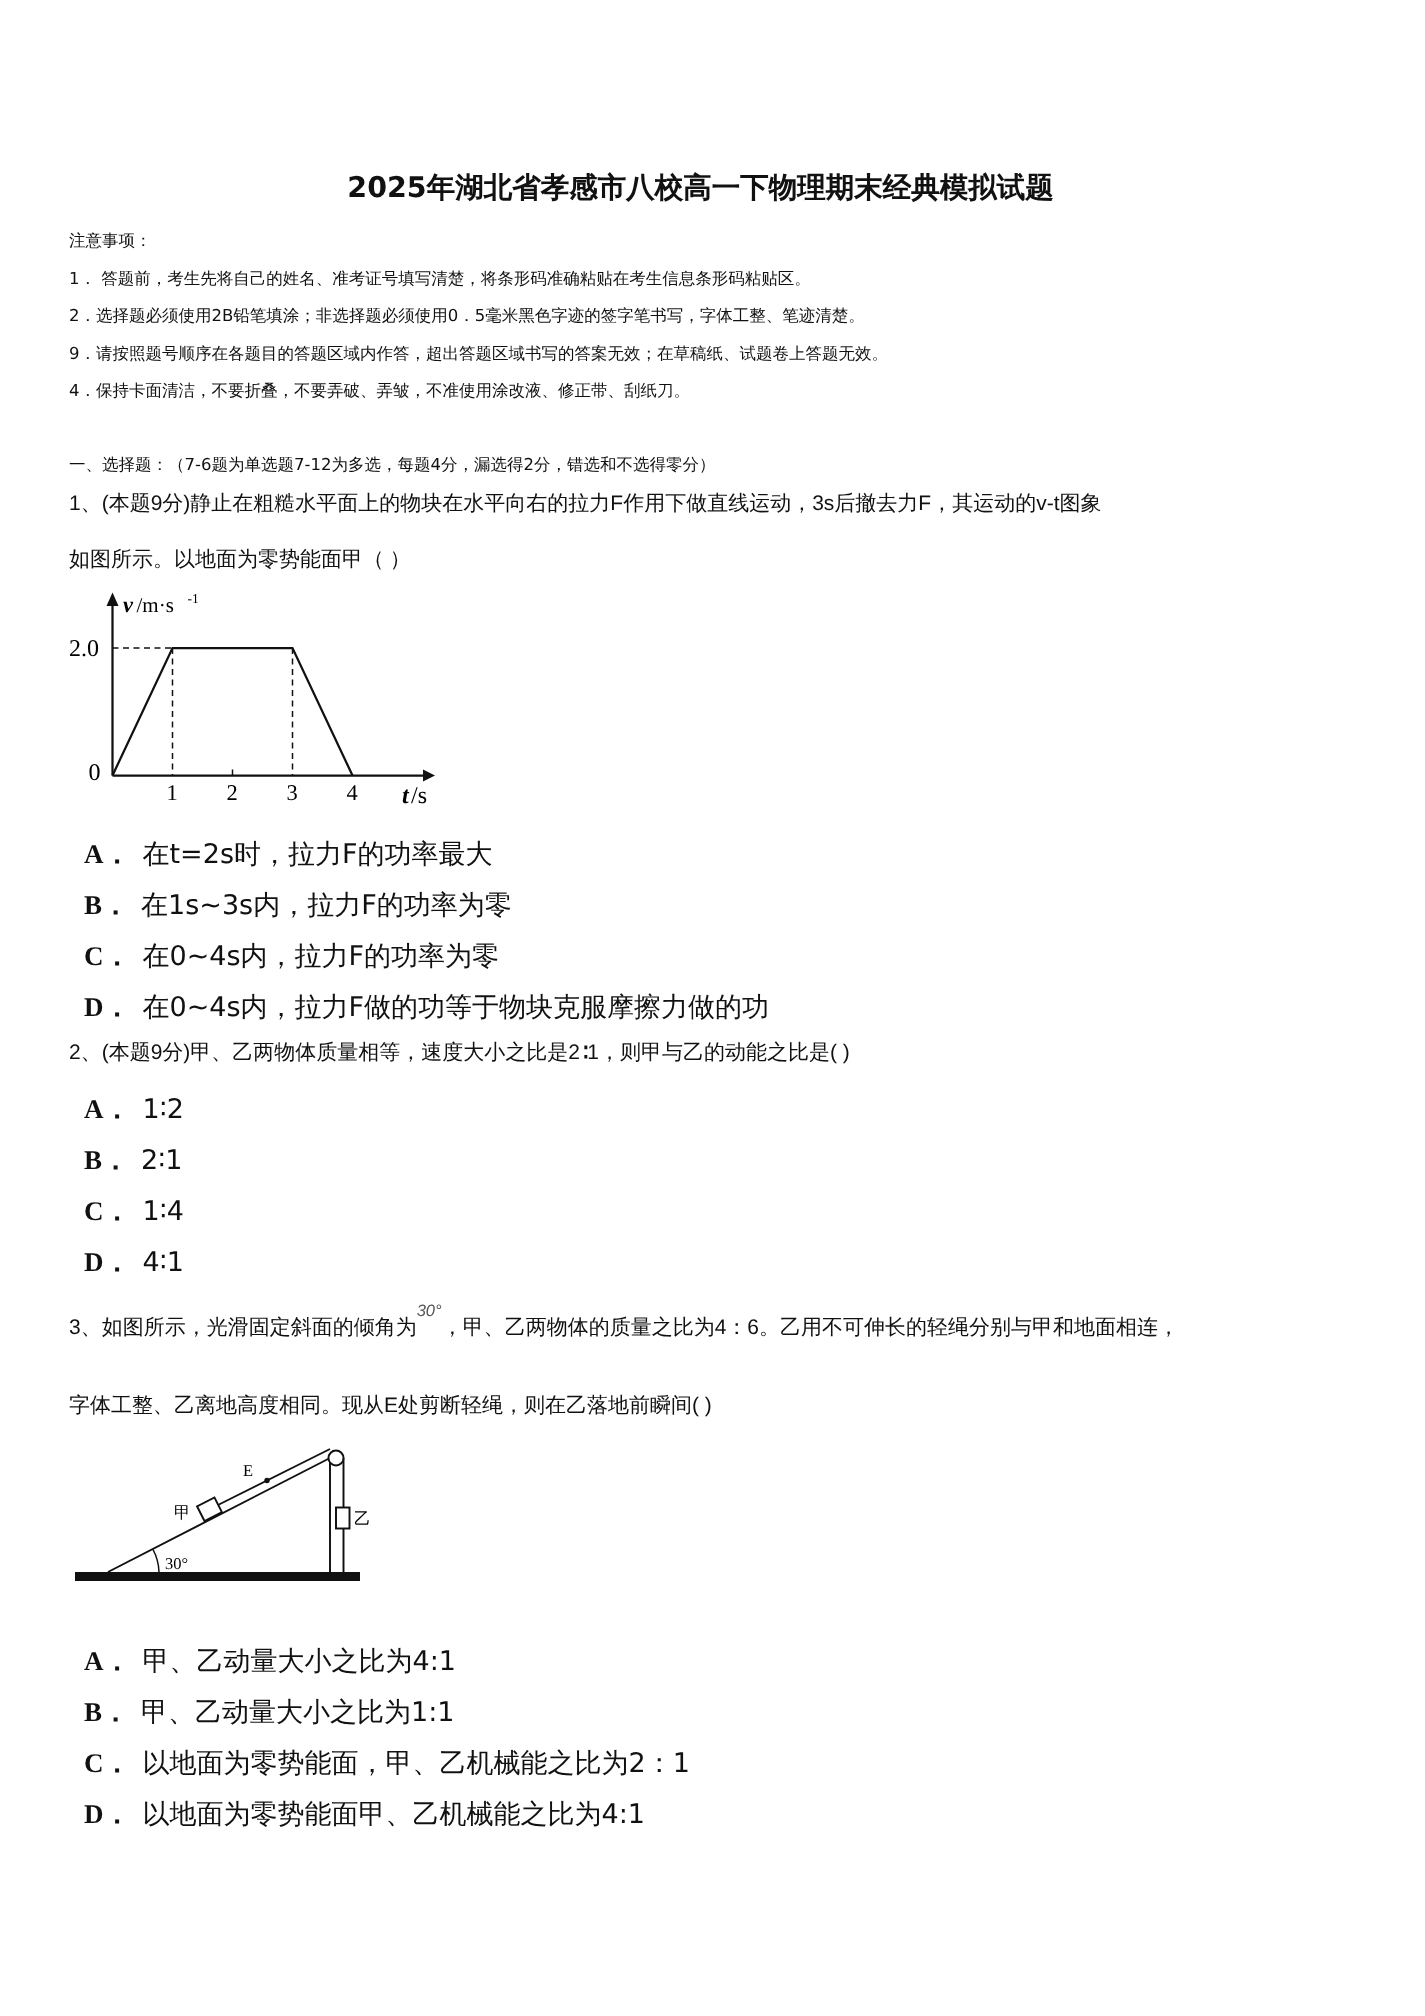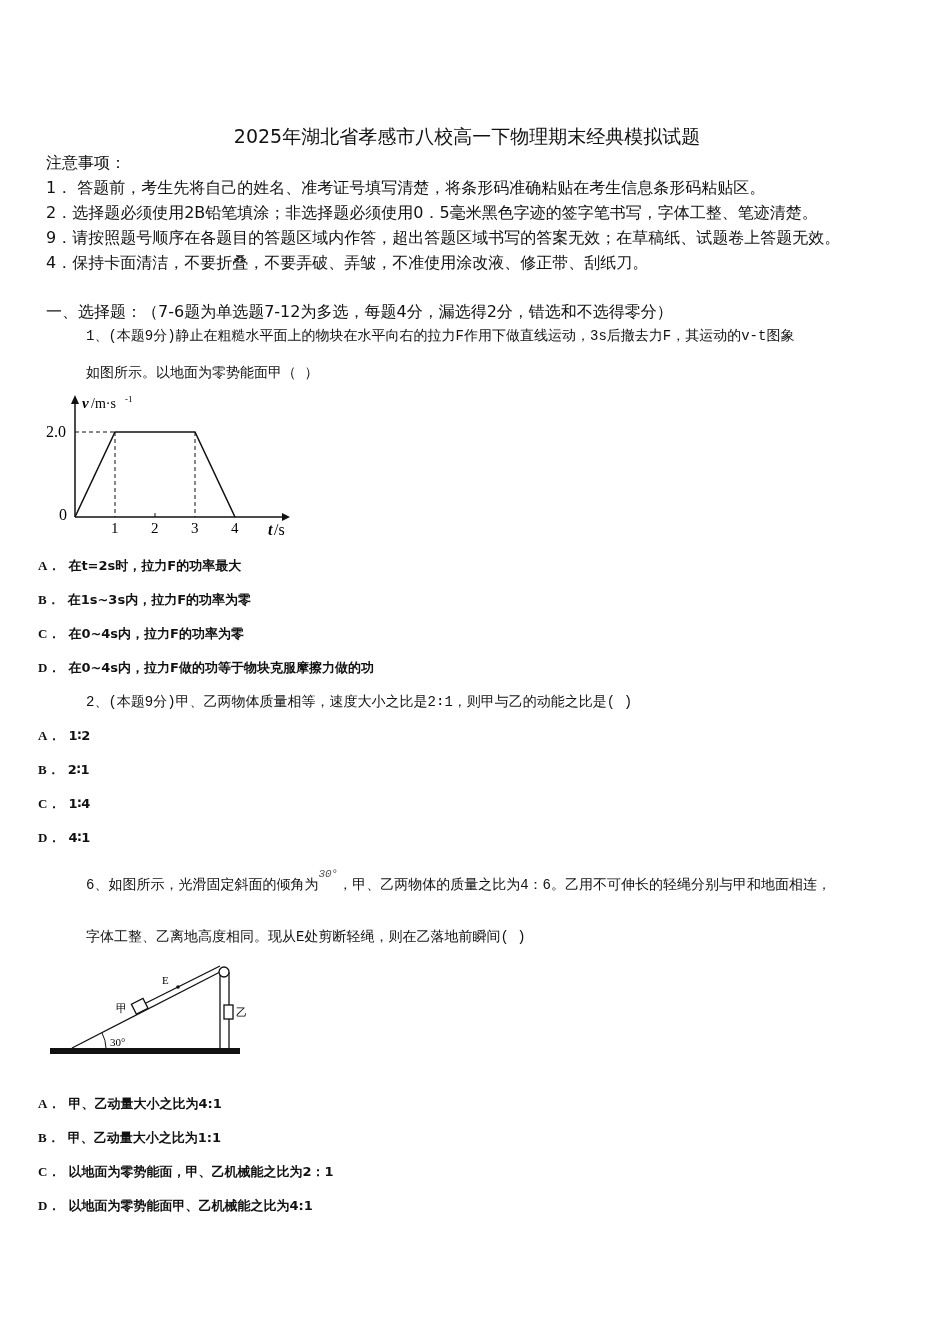--- a/index.html
+++ b/index.html
@@ -1,23 +1,23 @@
 <!DOCTYPE html>
 <html><head>
 <meta charset="utf-8">
 <style>
   html,body{margin:0;padding:0;background:#fff;}
   body{width:950px;height:1344px;position:relative;overflow:hidden;color:#111;
        font-family:"DejaVu Serif","Liberation Serif",serif;}
   .abs{position:absolute;white-space:nowrap;}
-  .title{left:0;width:934px;top:124px;text-align:center;font-family:"DejaVu Sans","Liberation Sans",sans-serif;
-         font-weight:normal;font-size:19px;}
-  .note{left:46px;font-size:16px;font-family:"DejaVu Sans","Liberation Sans",sans-serif;}
-  .q{left:46px;font-size:14px;font-family:Liberation Mono, monospace;margin-left:40px;}
-  .opt{left:38px;font-size:13px;font-family:"DejaVu Sans","Liberation Sans",sans-serif;font-weight:bold;}
+  .title{left:0;width:934px;top:112px;text-align:center;font-family:"DejaVu Sans","Liberation Sans",sans-serif;
+         font-weight:bold;font-size:19px;}
+  .note{left:46px;font-size:11px;font-family:"DejaVu Sans","Liberation Sans",sans-serif;}
+  .q{left:46px;font-size:14px;font-family:Liberation Sans, sans-serif;}
+  .opt{left:56px;font-size:18px;font-family:"DejaVu Sans","Liberation Sans",sans-serif;}
   .opt b{font-family:"Liberation Serif",serif;margin-right:8px;}
   .sup30{font-size:11px;color:#555;font-style:italic;position:relative;top:-12px;}
   svg text{font-family:"Liberation Serif",serif;}
 </style>
 </head>
 <body>
 
 <div class="abs title">2025年湖北省孝感市八校高一下物理期末经典模拟试题</div>
 
 <div class="abs note" style="top:153px">注意事项：</div>
@@ -59,21 +59,21 @@
 <div class="abs opt" style="top:625px"><b>C．</b><span>在0~4s内，拉力F的功率为零</span></div>
 <div class="abs opt" style="top:659px"><b>D．</b><span>在0~4s内，拉力F做的功等于物块克服摩擦力做的功</span></div>
 
 <div class="abs q" style="top:693px">2、(本题9分)甲、乙两物体质量相等，速度大小之比是2∶1，则甲与乙的动能之比是(    )</div>
 <div class="abs opt" style="top:727px"><b>A．</b><span>1∶2</span></div>
 <div class="abs opt" style="top:761px"><b>B．</b><span>2∶1</span></div>
 <div class="abs opt" style="top:795px"><b>C．</b><span>1∶4</span></div>
 <div class="abs opt" style="top:829px"><b>D．</b><span>4∶1</span></div>
 
 <div class="abs q" style="top:876px">
-  <span>6、如图所示，光滑固定斜面的倾角为</span><span class="sup30">30°</span><span>，甲、乙两物体的质量之比为4：6。乙用不可伸长的轻绳分别与甲和地面相连，</span>
+  <span>3、如图所示，光滑固定斜面的倾角为</span><span class="sup30">30°</span><span>，甲、乙两物体的质量之比为4：6。乙用不可伸长的轻绳分别与甲和地面相连，</span>
 </div>
 <div class="abs q" style="top:928px">字体工整、乙离地高度相同。现从E处剪断轻绳，则在乙落地前瞬间(  )</div>
 
 <svg class="abs" style="left:44px;top:960px" width="210" height="100">
   <rect x="6" y="88" width="190" height="6" fill="#111"></rect>
   <line x1="28" y1="88" x2="176" y2="12" stroke="#111" stroke-width="1.3"></line>
   <line x1="176" y1="12" x2="176" y2="88" stroke="#111" stroke-width="1.3"></line>
   <line x1="185" y1="12" x2="185" y2="88" stroke="#111" stroke-width="1.3"></line>
   <circle cx="180" cy="12" r="5" fill="#fff" stroke="#111" stroke-width="1.3"></circle>
   <line x1="100" y1="44" x2="176" y2="6" stroke="#111" stroke-width="1.3"></line>

